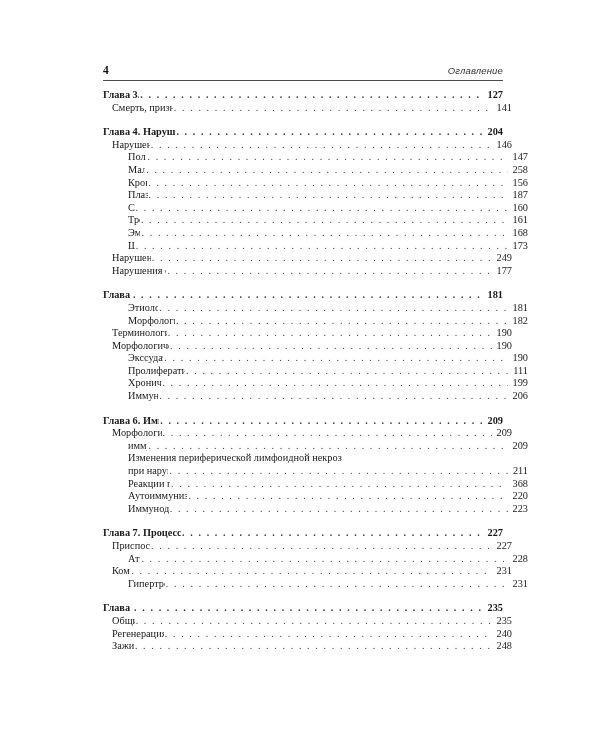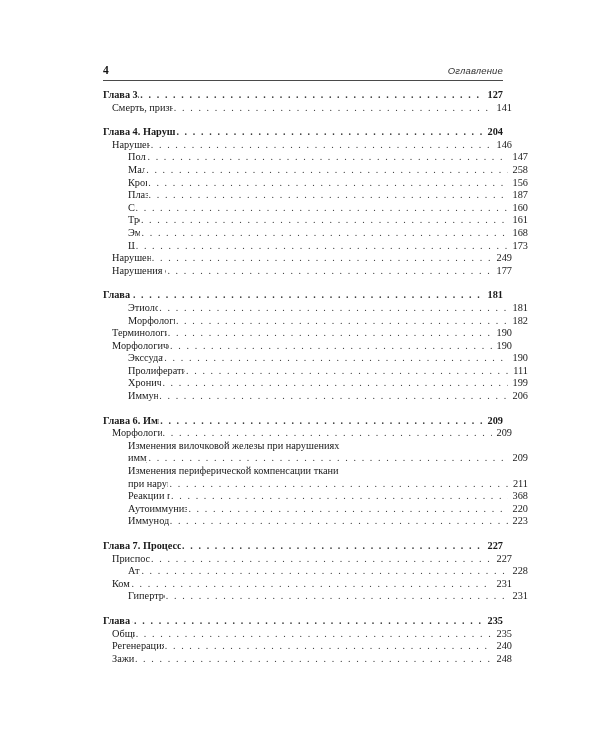--- a/index.html
+++ b/index.html
@@ -245,27 +245,26 @@
         <div class="entry lvl0">
           <span class="label">Глава 6. Иммунопатологические процессы</span>
           <span class="leader">. . . . . . . . . . . . . . . . . . . . . . . . . . . . . . . . . . . . . . . . . . . . . . . . . . . . . . . . . . . . . . . . . . . . . . . . . . . . . . . . . . . . . . . . . . . . . . . . . . . . . . . . . . . . . . . . . . . . . . . . . . . . . . . . . . . . . . . . . . . . </span>
           <span class="pageno">209</span>
         </div>
         <div class="entry lvl1">
           <span class="label">Морфология нарушений иммуногенеза</span>
           <span class="leader">. . . . . . . . . . . . . . . . . . . . . . . . . . . . . . . . . . . . . . . . . . . . . . . . . . . . . . . . . . . . . . . . . . . . . . . . . . . . . . . . . . . . . . . . . . . . . . . . . . . . . . . . . . . . . . . . . . . . . . . . . . . . . . . . . . . . . . . . . . . . </span>
           <span class="pageno">209</span>
         </div>
-        <div class="entry wrap-first lvl2">Изменения вилочковой железы при нарушениях</div>
         <div class="entry lvl2">
           <span class="label">иммуногенеза</span>
           <span class="leader">. . . . . . . . . . . . . . . . . . . . . . . . . . . . . . . . . . . . . . . . . . . . . . . . . . . . . . . . . . . . . . . . . . . . . . . . . . . . . . . . . . . . . . . . . . . . . . . . . . . . . . . . . . . . . . . . . . . . . . . . . . . . . . . . . . . . . . . . . . . . </span>
           <span class="pageno">209</span>
         </div>
-        <div class="entry wrap-first lvl2">Изменения периферической компенсации ткани</div>
+        <div class="entry wrap-first lvl2">Изменения периферической лимфоидной некроз</div>
         <div class="entry lvl2">
           <span class="label">при нарушениях иммуногенеза</span>
           <span class="leader">. . . . . . . . . . . . . . . . . . . . . . . . . . . . . . . . . . . . . . . . . . . . . . . . . . . . . . . . . . . . . . . . . . . . . . . . . . . . . . . . . . . . . . . . . . . . . . . . . . . . . . . . . . . . . . . . . . . . . . . . . . . . . . . . . . . . . . . . . . . . </span>
           <span class="pageno">211</span>
         </div>
         <div class="entry lvl2">
           <span class="label">Реакции гиперчувствительности</span>
           <span class="leader">. . . . . . . . . . . . . . . . . . . . . . . . . . . . . . . . . . . . . . . . . . . . . . . . . . . . . . . . . . . . . . . . . . . . . . . . . . . . . . . . . . . . . . . . . . . . . . . . . . . . . . . . . . . . . . . . . . . . . . . . . . . . . . . . . . . . . . . . . . . . </span>
           <span class="pageno">368</span>
         </div>

